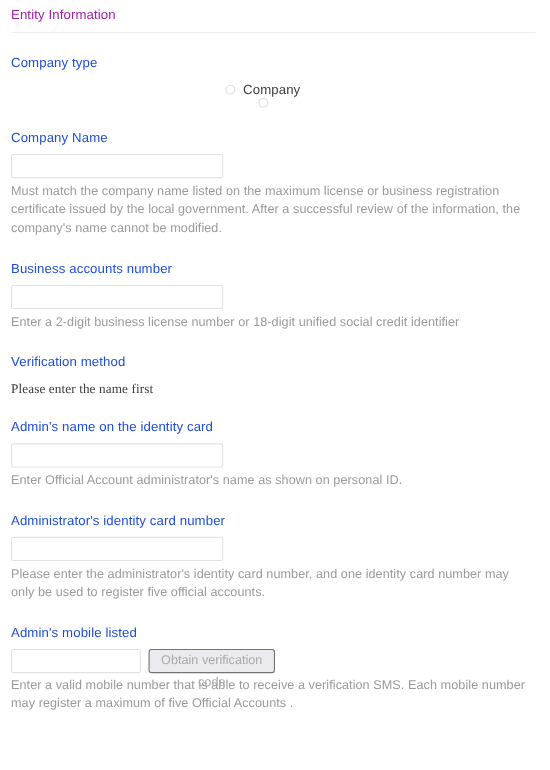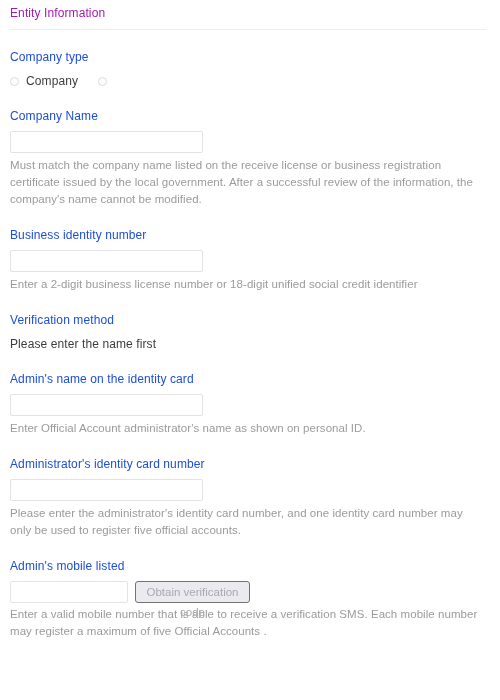--- a/index.html
+++ b/index.html
@@ -69,20 +69,21 @@
     outline: none;
   }
   .text-input::placeholder { color: #c8c8c8; }
   .text-input.narrow { width: 118px; }
 
   
   .radio-row {
     margin-top: 9px;
     display: flex;
     align-items: center;
+    flex-direction: column;
   }
   .radio-option {
     display: flex;
     align-items: center;
     margin-right: 20px;
     cursor: pointer;
   }
   .radio-mark {
     width: 9px;
     height: 9px;
@@ -99,20 +100,21 @@
     margin-left: 7px;
     letter-spacing: 0.1px;
   }
   
   .message {
     font-size: 12px;
     line-height: 15px;
     color: #3c3c3c;
     margin-top: 9px;
     letter-spacing: 0.1px;
+    font-family: Liberation Serif, serif;
   }
   
   .mobile-row {
     display: flex;
     align-items: flex-start;
     margin-top: 7px;
     height: 22px;
   }
   .mobile-row .text-input { margin-top: 0; }
   .code-button {
@@ -154,25 +156,25 @@
       </label>
       <label class="radio-option">
         <span class="radio-mark"></span>
       </label>
     </div>
   </div>
 
   <div class="field">
     <div class="field-label">Company Name</div>
     <input class="text-input" type="text" value="" placeholder="" style="">
-    <div class="hint">Must match the company name listed on the receive license or business registration certificate issued by the local government. After a successful review of the information, the company's name cannot be modified.</div>
-  </div>
-
-  <div class="field">
-    <div class="field-label">Business identity number</div>
+    <div class="hint">Must match the company name listed on the maximum license or business registration certificate issued by the local government. After a successful review of the information, the company's name cannot be modified.</div>
+  </div>
+
+  <div class="field">
+    <div class="field-label">Business accounts number</div>
     <input class="text-input" type="text" value="" placeholder="" style="">
     <div class="hint">Enter a 2-digit business license number or 18-digit unified social credit identifier</div>
   </div>
 
   <div class="field">
     <div class="field-label">Verification method</div>
     <div class="message">Please enter the name first</div>
   </div>
 
 

